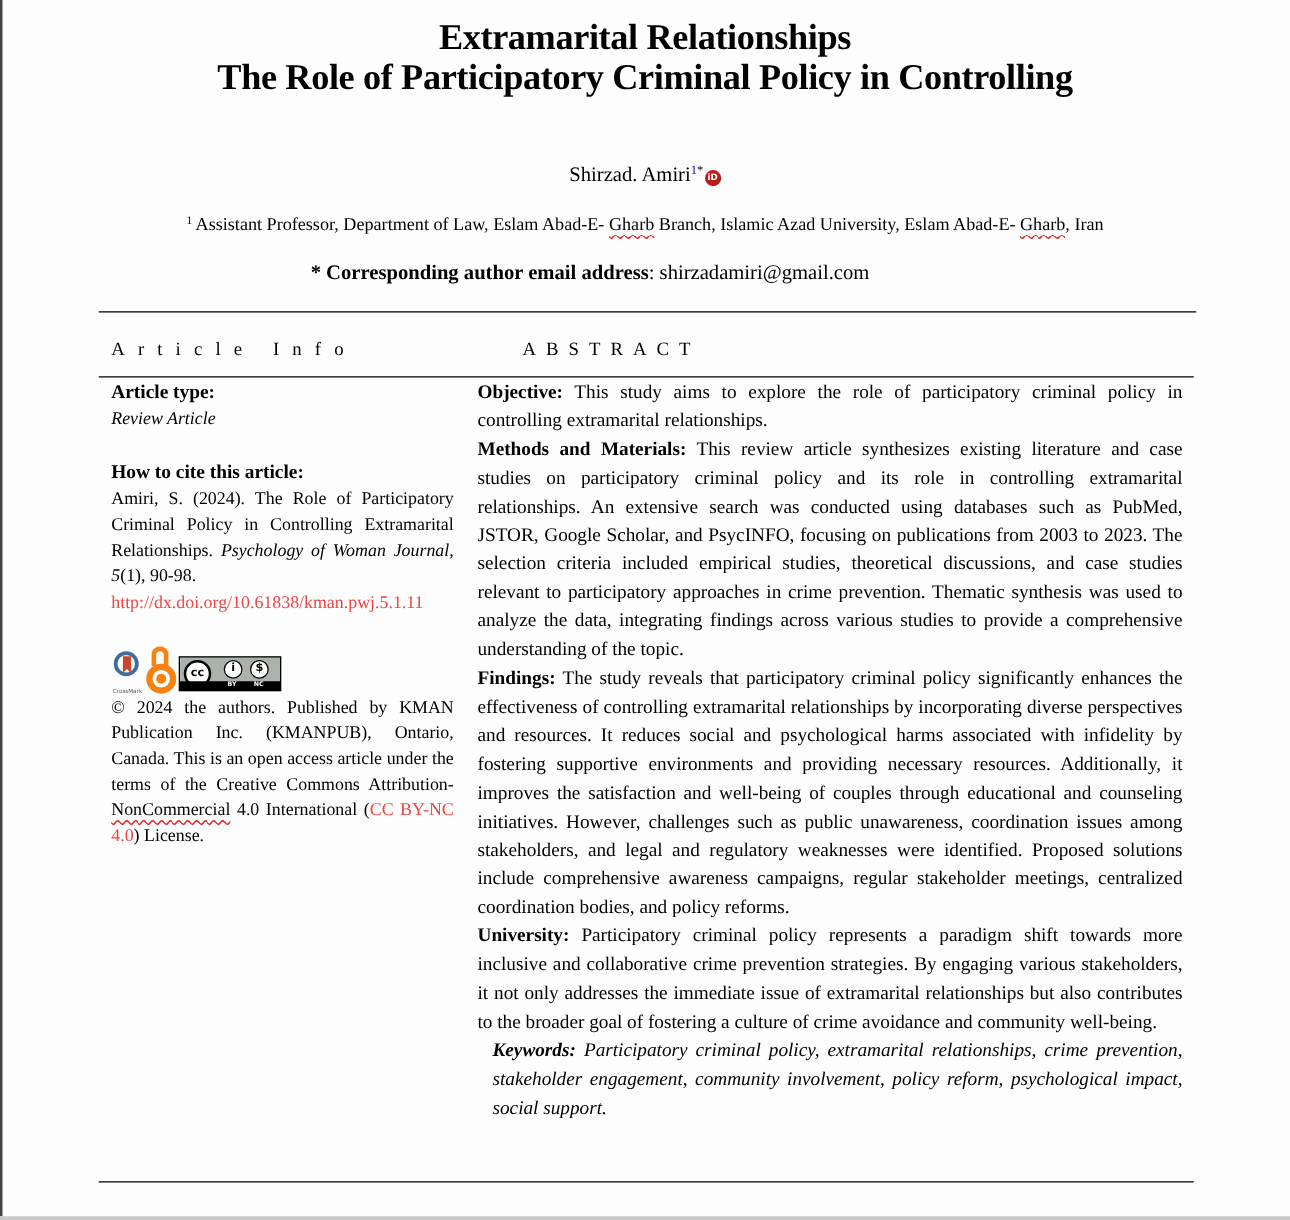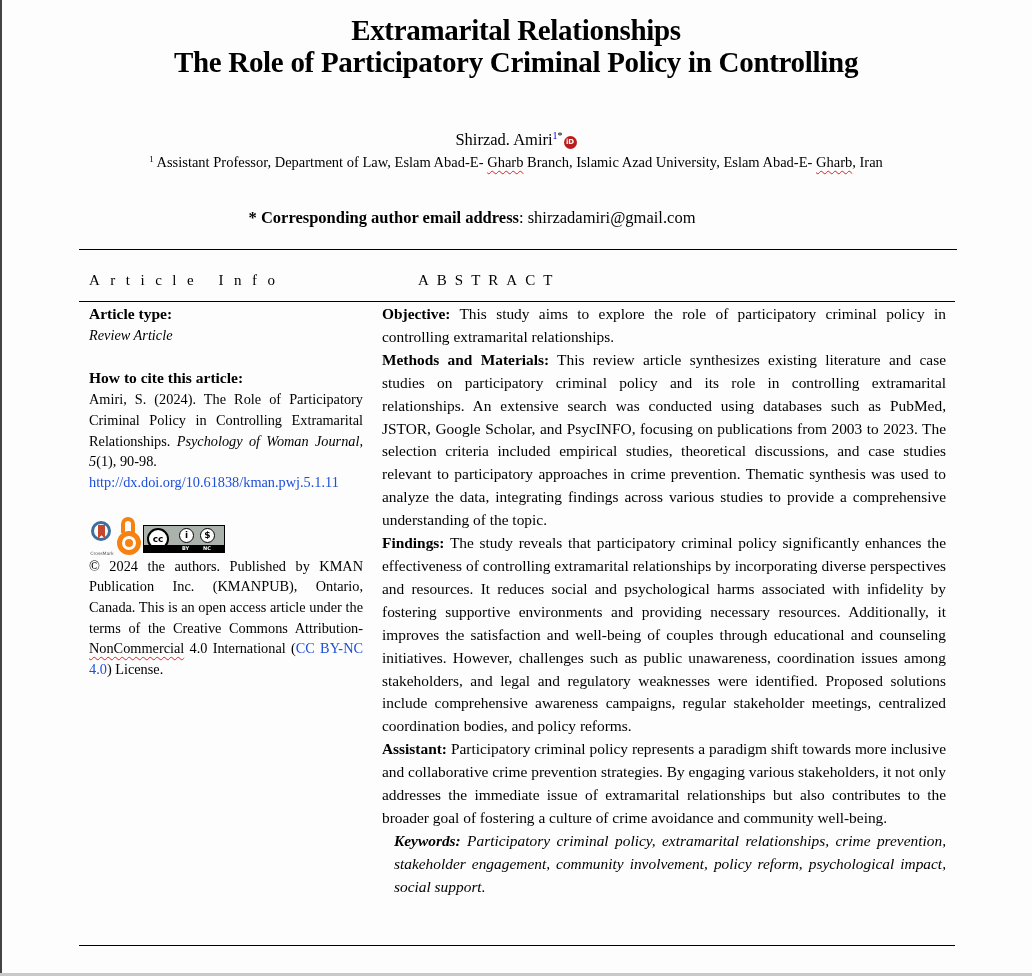--- a/index.html
+++ b/index.html
@@ -22,21 +22,21 @@
   }
   .author sup { font-size: 10px; vertical-align: 6px; }
   .author .aff-num { color: #0000cc; }
   .orcid {
     display: inline-block; width: 13px; height: 13px; border-radius: 50%;
     background: #b91c1c; color: #fff; font-family: "DejaVu Sans", sans-serif;
     font-size: 7px; line-height: 13px; text-align: center; font-weight: bold;
     vertical-align: 1px; margin-left: 1px;
   }
   .affiliation {
-    position: absolute; left: 0; width: 1032px; top: 154px; text-align: center; font-size: 14.5px;
+    position: absolute; left: 0; width: 1032px; top: 171px; text-align: center; font-size: 14.5px;
   }
   .affiliation sup { font-size: 9px; vertical-align: 5px; }
   .squiggle { text-decoration: underline wavy #e02020; text-decoration-thickness: 1px; text-underline-offset: 3px; }
   .email-line {
     position: absolute; left: 0; width: 944px; top: 208px; text-align: center; font-size: 16.5px;
   }
   .rule { position: absolute; height: 1px; background: #000; }
   .rule-top { left: 79px; width: 878px; top: 249px; }
   .rule-mid { left: 79px; width: 876px; top: 301px; }
   .rule-bottom { left: 79px; width: 876px; top: 945px; }
@@ -45,21 +45,21 @@
     position: absolute; top: 272px; font-size: 15px; letter-spacing: 10.5px;
   }
   .sec-info { left: 89px; }
   .sec-abstract { left: 382px; letter-spacing: 8px; margin-left: 36px; }
 
   .left-col {
     position: absolute; left: 89px; top: 304px; width: 274px; font-size: 14.3px; line-height: 20.7px;
   }
   .left-col .lbl { font-weight: bold; font-size: 15.5px; }
   .left-col .justify { text-align: justify; }
-  .link { color: #1d4ed8; }
+  .link { color: #ef4444; }
   .gap { height: 21px; }
   .badges { display: flex; align-items: flex-end; gap: 1px; margin-top: 22px; height: 40px; }
   .crossmark { width: 26px; height: 36px; position: relative; }
   .crossmark .ring { position: absolute; left: 2px; top: 2px; width: 20px; height: 20px; border-radius: 50%; border: 3px solid #3e6e9e; box-sizing: border-box; background: #fff; }
   .crossmark .bm { position: absolute; left: 9px; top: 6px; width: 7px; height: 14px; background: #c7472c; clip-path: polygon(0 0,100% 0,100% 100%,50% 75%,0 100%); }
   .crossmark .t { position: absolute; left: 0; top: 25px; width: 26px; font-size: 4.5px; text-align: center; color: #555; font-family: "DejaVu Sans", sans-serif; }
   .oa { width: 26px; height: 38px; position: relative; }
   .oa .shackle { position: absolute; left: 5px; top: 0; width: 14px; height: 16px; border: 4px solid #f68212; border-bottom: none; border-radius: 9px 9px 0 0; box-sizing: border-box; }
   .oa .body { position: absolute; left: 1px; top: 14px; width: 24px; height: 24px; border-radius: 50%; border: 5px solid #f68212; box-sizing: border-box; background:#fff; }
   .oa .dot { position: absolute; left: 9px; top: 22px; width: 8px; height: 8px; border-radius: 50%; background: #f68212; }
@@ -142,17 +142,17 @@
     </div>
   </div>
 
   <div class="justify" style="margin-top:1px"><span>© 2024 the authors. Published by KMAN Publication Inc. (KMANPUB), Ontario, Canada. This is an open access article under the terms of the Creative Commons Attribution-</span><span class="squiggle">NonCommercial</span><span> 4.0 International (</span><span class="link">CC BY-NC 4.0</span><span>) License.</span></div>
 </div>
 
 <div class="abstract">
   <p><b>Objective:</b><span> This study aims to explore the role of participatory criminal policy in controlling extramarital relationships.</span></p>
   <p><b>Methods and Materials:</b><span> This review article synthesizes existing literature and case studies on participatory criminal policy and its role in controlling extramarital relationships. An extensive search was conducted using databases such as PubMed, JSTOR, Google Scholar, and PsycINFO, focusing on publications from 2003 to 2023. The selection criteria included empirical studies, theoretical discussions, and case studies relevant to participatory approaches in crime prevention. Thematic synthesis was used to analyze the data, integrating findings across various studies to provide a comprehensive understanding of the topic.</span></p>
   <p><b>Findings:</b><span> The study reveals that participatory criminal policy significantly enhances the effectiveness of controlling extramarital relationships by incorporating diverse perspectives and resources. It reduces social and psychological harms associated with infidelity by fostering supportive environments and providing necessary resources. Additionally, it improves the satisfaction and well-being of couples through educational and counseling initiatives. However, challenges such as public unawareness, coordination issues among stakeholders, and legal and regulatory weaknesses were identified. Proposed solutions include comprehensive awareness campaigns, regular stakeholder meetings, centralized coordination bodies, and policy reforms.</span></p>
-  <p><b>Assistant:</b><span> Participatory criminal policy represents a paradigm shift towards more inclusive and collaborative crime prevention strategies. By engaging various stakeholders, it not only addresses the immediate issue of extramarital relationships but also contributes to the broader goal of fostering a culture of crime avoidance and community well-being.</span></p>
+  <p><b>University:</b><span> Participatory criminal policy represents a paradigm shift towards more inclusive and collaborative crime prevention strategies. By engaging various stakeholders, it not only addresses the immediate issue of extramarital relationships but also contributes to the broader goal of fostering a culture of crime avoidance and community well-being.</span></p>
   <p class="kw"><b>Keywords:</b><span> Participatory criminal policy, extramarital relationships, crime prevention, stakeholder engagement, community involvement, policy reform, psychological impact, social support.</span></p>
 </div>
 
 <div class="rule rule-bottom"></div>
 
 </body></html>

